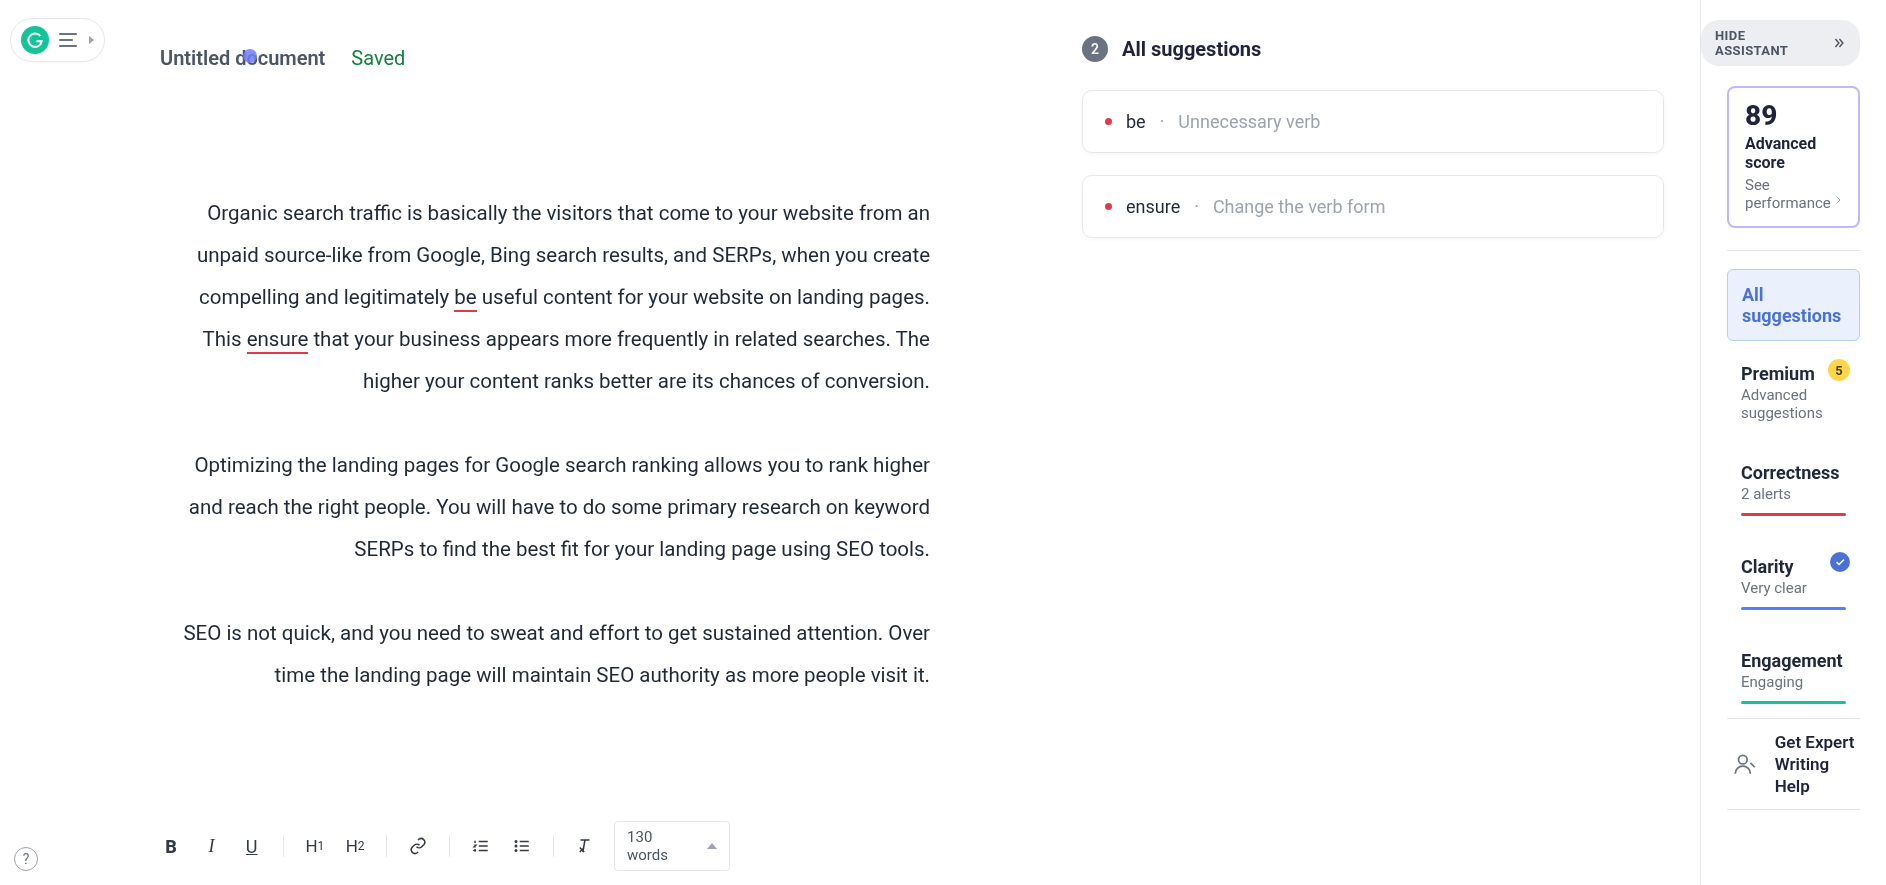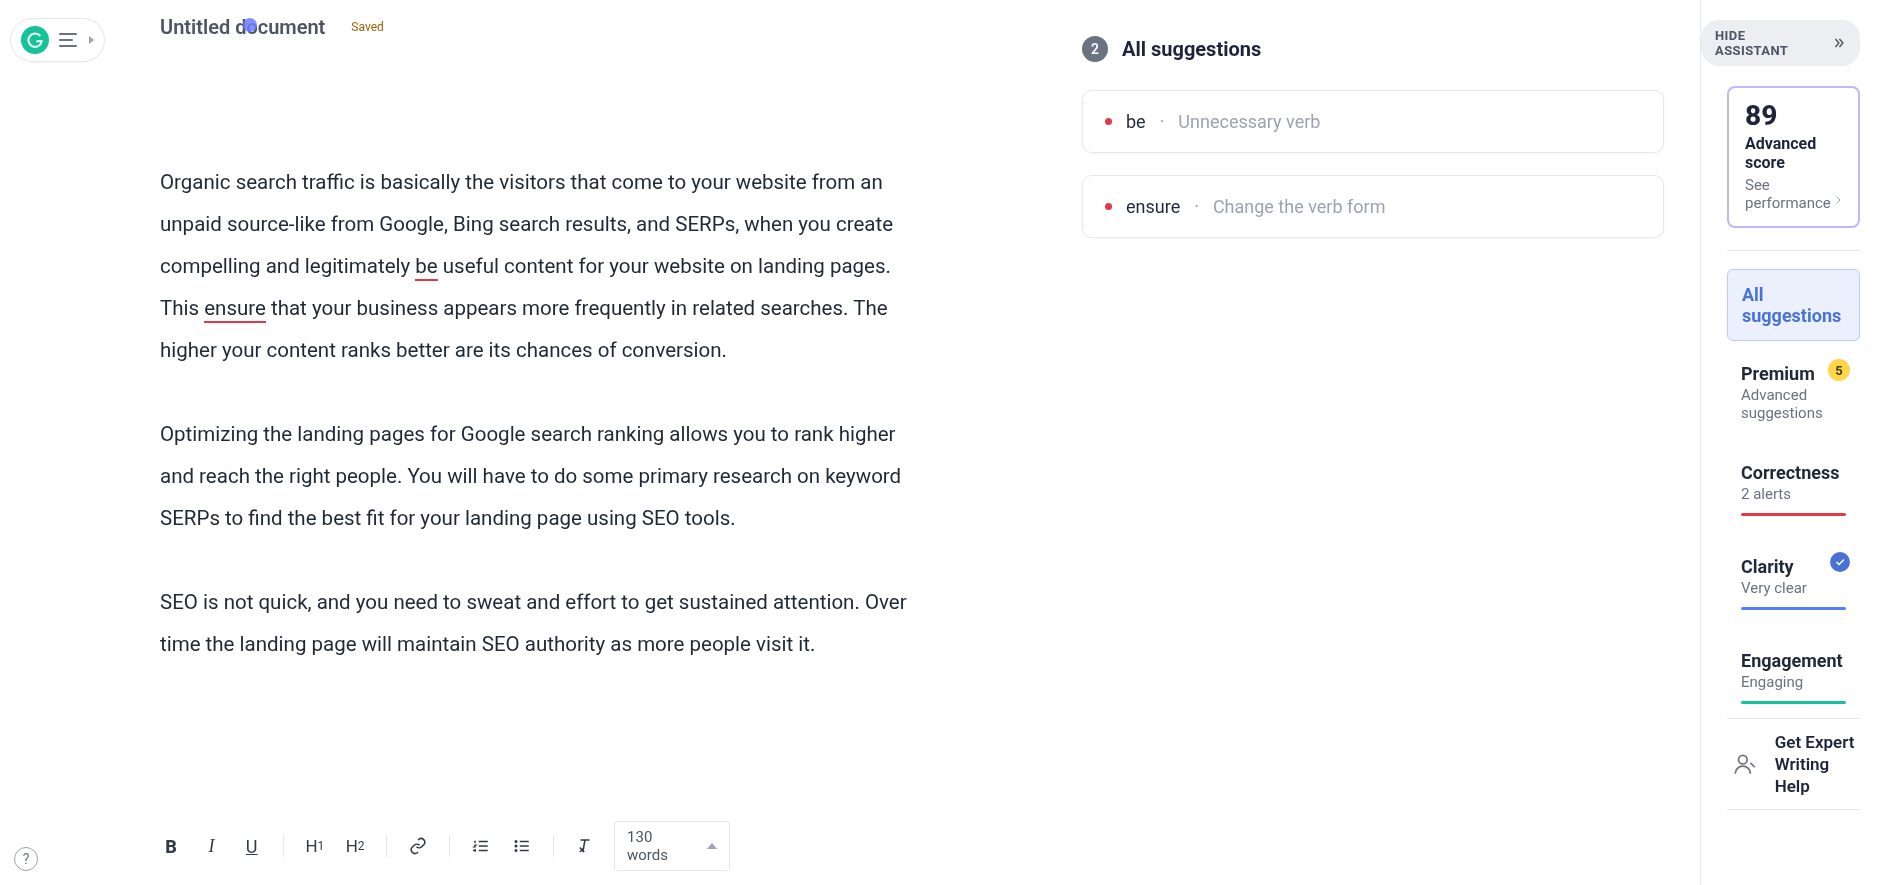--- a/index.html
+++ b/index.html
@@ -14,33 +14,33 @@
   .hamburger span:nth-child(1){width:18px;}
   .hamburger span:nth-child(2){width:14px;}
   .hamburger span:nth-child(3){width:18px;}
   .caret{width:0;height:0;border-top:4px solid transparent;border-bottom:4px solid transparent;border-left:5px solid #9ca3af;margin-left:2px;}
 
   
   .help{position:absolute;bottom:14px;left:14px;width:24px;height:24px;border:1.5px solid #9ca3af;border-radius:50%;display:flex;align-items:center;justify-content:center;color:#6b7280;font-size:14px;}
 
   
   .layout{display:flex;height:100%;}
-  .editor-col{flex:0 0 1060px;position:relative;padding:15px 50px 0 160px;}
+  .editor-col{flex:0 0 1060px;position:relative;padding:46px 50px 0 160px;}
   .sugg-col{flex:0 0 640px;padding:30px 36px 0 22px;}
   .side-col{flex:1;border-left:1px solid #e5e7eb;padding:20px 26px 0 26px;position:relative;min-width:0;}
 
   
   .edtitle{display:flex;align-items:center;gap:26px;}
   .doc-title{font-size:20px;font-weight:600;color:#4b5563;position:relative;}
   .doc-title .cursor-dot{position:absolute;top:3px;left:83px;width:14px;height:14px;border-radius:50%;background:#6d7cff;opacity:.85;}
-  .saved{font-size:12px;color:#a16207;}
+  .saved{font-size:20px;color:#15803d;}
 
   
   .editor{margin-top:122px;max-width:770px;font-size:20.5px;line-height:42px;color:#1f2937;}
-  .editor p{margin-bottom:42px;}
+  .editor p{margin-bottom:42px;text-align:right;}
   .err{border-bottom:2px solid #e0394a;padding-bottom:1px;}
 
   
   .bottombar{position:absolute;bottom:14px;left:160px;right:60px;display:flex;align-items:center;gap:18px;color:#333a45;}
   .tbtn{width:26px;height:26px;display:flex;align-items:center;justify-content:center;font-size:18px;color:#333a45;cursor:pointer;}
   .tb-sep{width:1px;height:22px;background:#e5e7eb;margin:0 2px;}
   .word-chip{margin-left:auto;border:1px solid #e5e7eb;border-radius:4px;padding:6px 12px;font-size:15px;color:#4b5563;display:flex;align-items:center;gap:25px;margin-right:270px;}
   .word-chip .tri{width:0;height:0;border-left:5px solid transparent;border-right:5px solid transparent;border-bottom:6px solid #9ca3af;}
 
   

